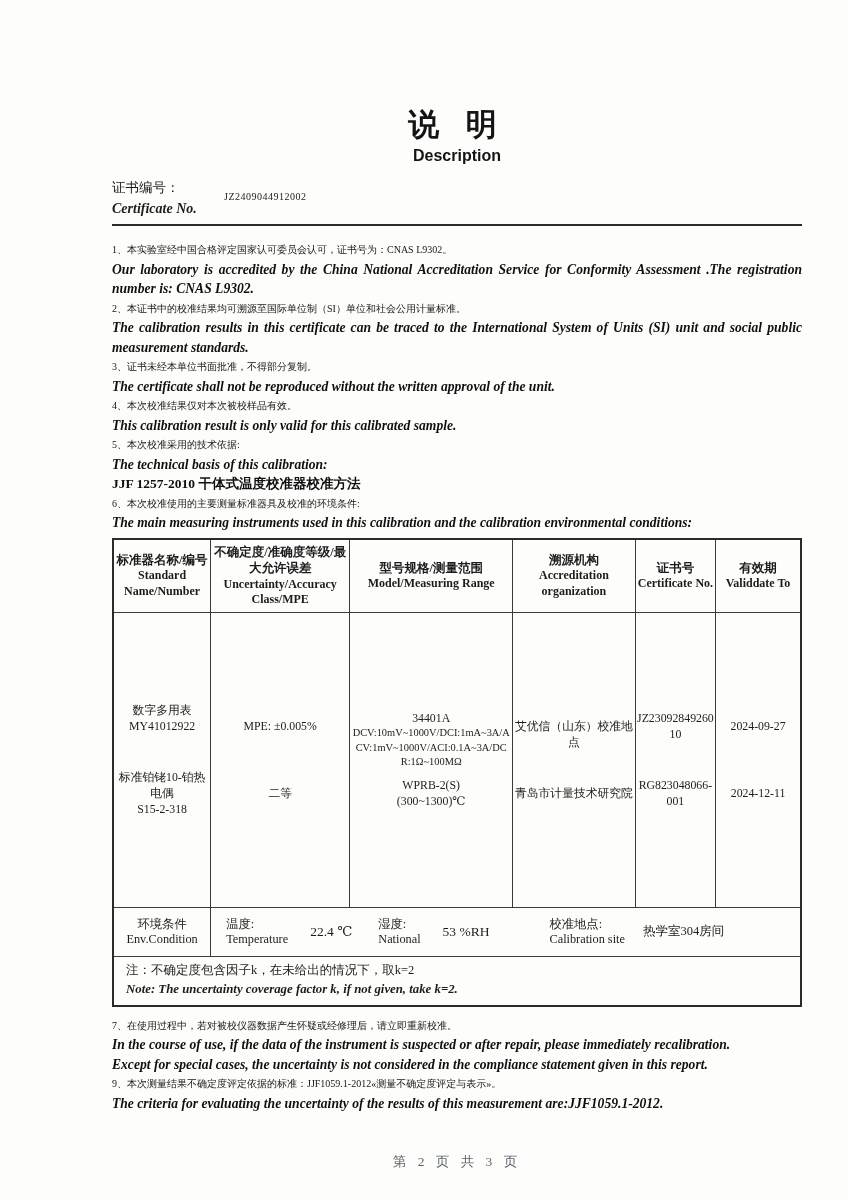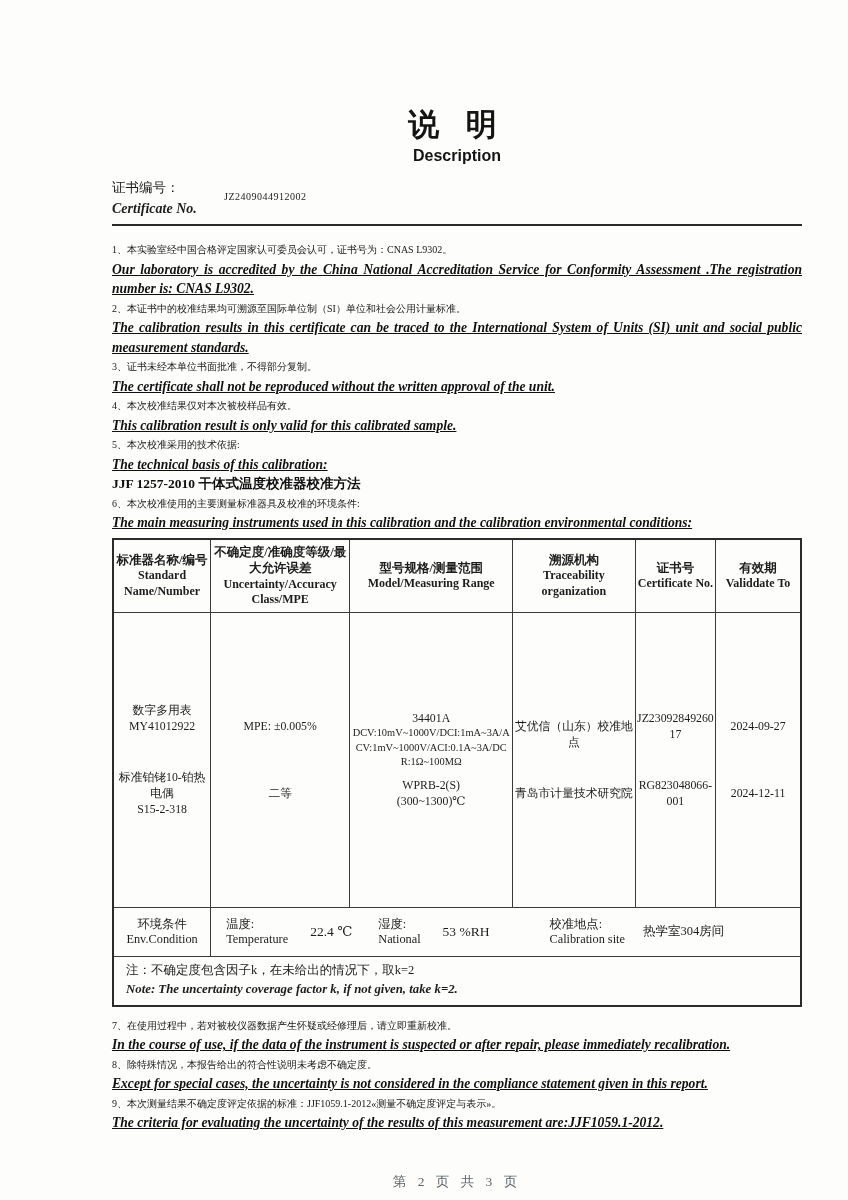--- a/index.html
+++ b/index.html
@@ -22,21 +22,21 @@
     font-size:16px;font-weight:700;color:#141414;
   }
   .cert-row{position:relative;margin-top:13px;height:46px;border-bottom:2.5px solid #2b2b2b;}
   .cert-label-cn{font-size:13.5px;line-height:20px;}
   .cert-label-en{font-size:14px;line-height:22px;font-weight:700;font-style:italic;}
   .cert-no{position:absolute;left:112px;top:13px;font-size:10px;letter-spacing:.5px;}
 
   
   .notes{margin-top:14px;}
   .item-cn{font-size:10px;line-height:19.5px;color:#161616;}
-  .item-en{font-size:13.6px;line-height:19.5px;font-weight:700;font-style:italic;text-align:justify;color:#101010;text-decoration:underline;}
+  .item-en{font-size:13.6px;line-height:19.5px;font-weight:700;font-style:italic;text-align:justify;color:#101010;}
   .item-en.last{text-align:left;}
   .item-extra{font-size:13.5px;line-height:19.5px;font-weight:700;color:#101010;}
 
   
   table.instruments{
     margin-top:5px;width:100%;border-collapse:collapse;
     border:2px solid #2b2b2b;table-layout:fixed;
   }
   table.instruments th,table.instruments td{border:1.3px solid #3a3a3a;vertical-align:middle;}
   th.hdr{padding:4px 1px;font-size:12.5px;font-weight:700;line-height:16.5px;text-align:center;}
@@ -112,21 +112,21 @@
         <th class="hdr">
           <div>不确定度/准确度等级/最大允许误差</div>
           <div class="th-en">Uncertainty/Accuracy Class/MPE</div>
         </th>
         <th class="hdr">
           <div>型号规格/测量范围</div>
           <div class="th-en">Model/Measuring Range</div>
         </th>
         <th class="hdr">
           <div>溯源机构</div>
-          <div class="th-en">Traceability organization</div>
+          <div class="th-en">Accreditation organization</div>
         </th>
         <th class="hdr">
           <div>证书号</div>
           <div class="th-en">Certificate No.</div>
         </th>
         <th class="hdr">
           <div>有效期</div>
           <div class="th-en">Validdate To</div>
         </th>
       </tr>
@@ -157,21 +157,21 @@
             <div>(300~1300)℃</div>
           </div>
         </td>
         <td class="body-cell">
           <div class="entry first">艾优信（山东）校准地点</div>
           <div class="entry">青岛市计量技术研究院</div>
         </td>
         <td class="body-cell">
           <div class="entry first">
             <div>JZ23092849260</div>
-            <div>17</div>
+            <div>10</div>
           </div>
           <div class="entry">
             <div>RG823048066-</div>
             <div>001</div>
           </div>
         </td>
         <td class="body-cell">
           <div class="entry first">2024-09-27</div>
           <div class="entry">2024-12-11</div>
         </td>
@@ -206,21 +206,20 @@
           <div class="note-cn">注：不确定度包含因子k，在未给出的情况下，取k=2</div>
           <div class="note-en">Note: The uncertainty coverage factor k, if not given, take k=2.</div>
         </td>
       </tr>
     </tbody>
       </table>
 
     <div class="notes-bottom">
       <div class="item-cn">7、在使用过程中，若对被校仪器数据产生怀疑或经修理后，请立即重新校准。</div>
       <div class="item-en last">In the course of use, if the data of the instrument is suspected or after repair, please immediately recalibration.</div>
-      <div class="item-cn">8、除特殊情况，本报告给出的符合性说明未考虑不确定度。</div>
       <div class="item-en last">Except for special cases, the uncertainty is not considered in the compliance statement given in this report.</div>
       <div class="item-cn">9、本次测量结果不确定度评定依据的标准：JJF1059.1-2012«测量不确定度评定与表示»。</div>
       <div class="item-en last">The criteria for evaluating the uncertainty of the results of this measurement are:JJF1059.1-2012.</div>
     </div>
 
     <div class="footer">第 2 页  共 3 页</div>
 
   </div>
 </div>
 

